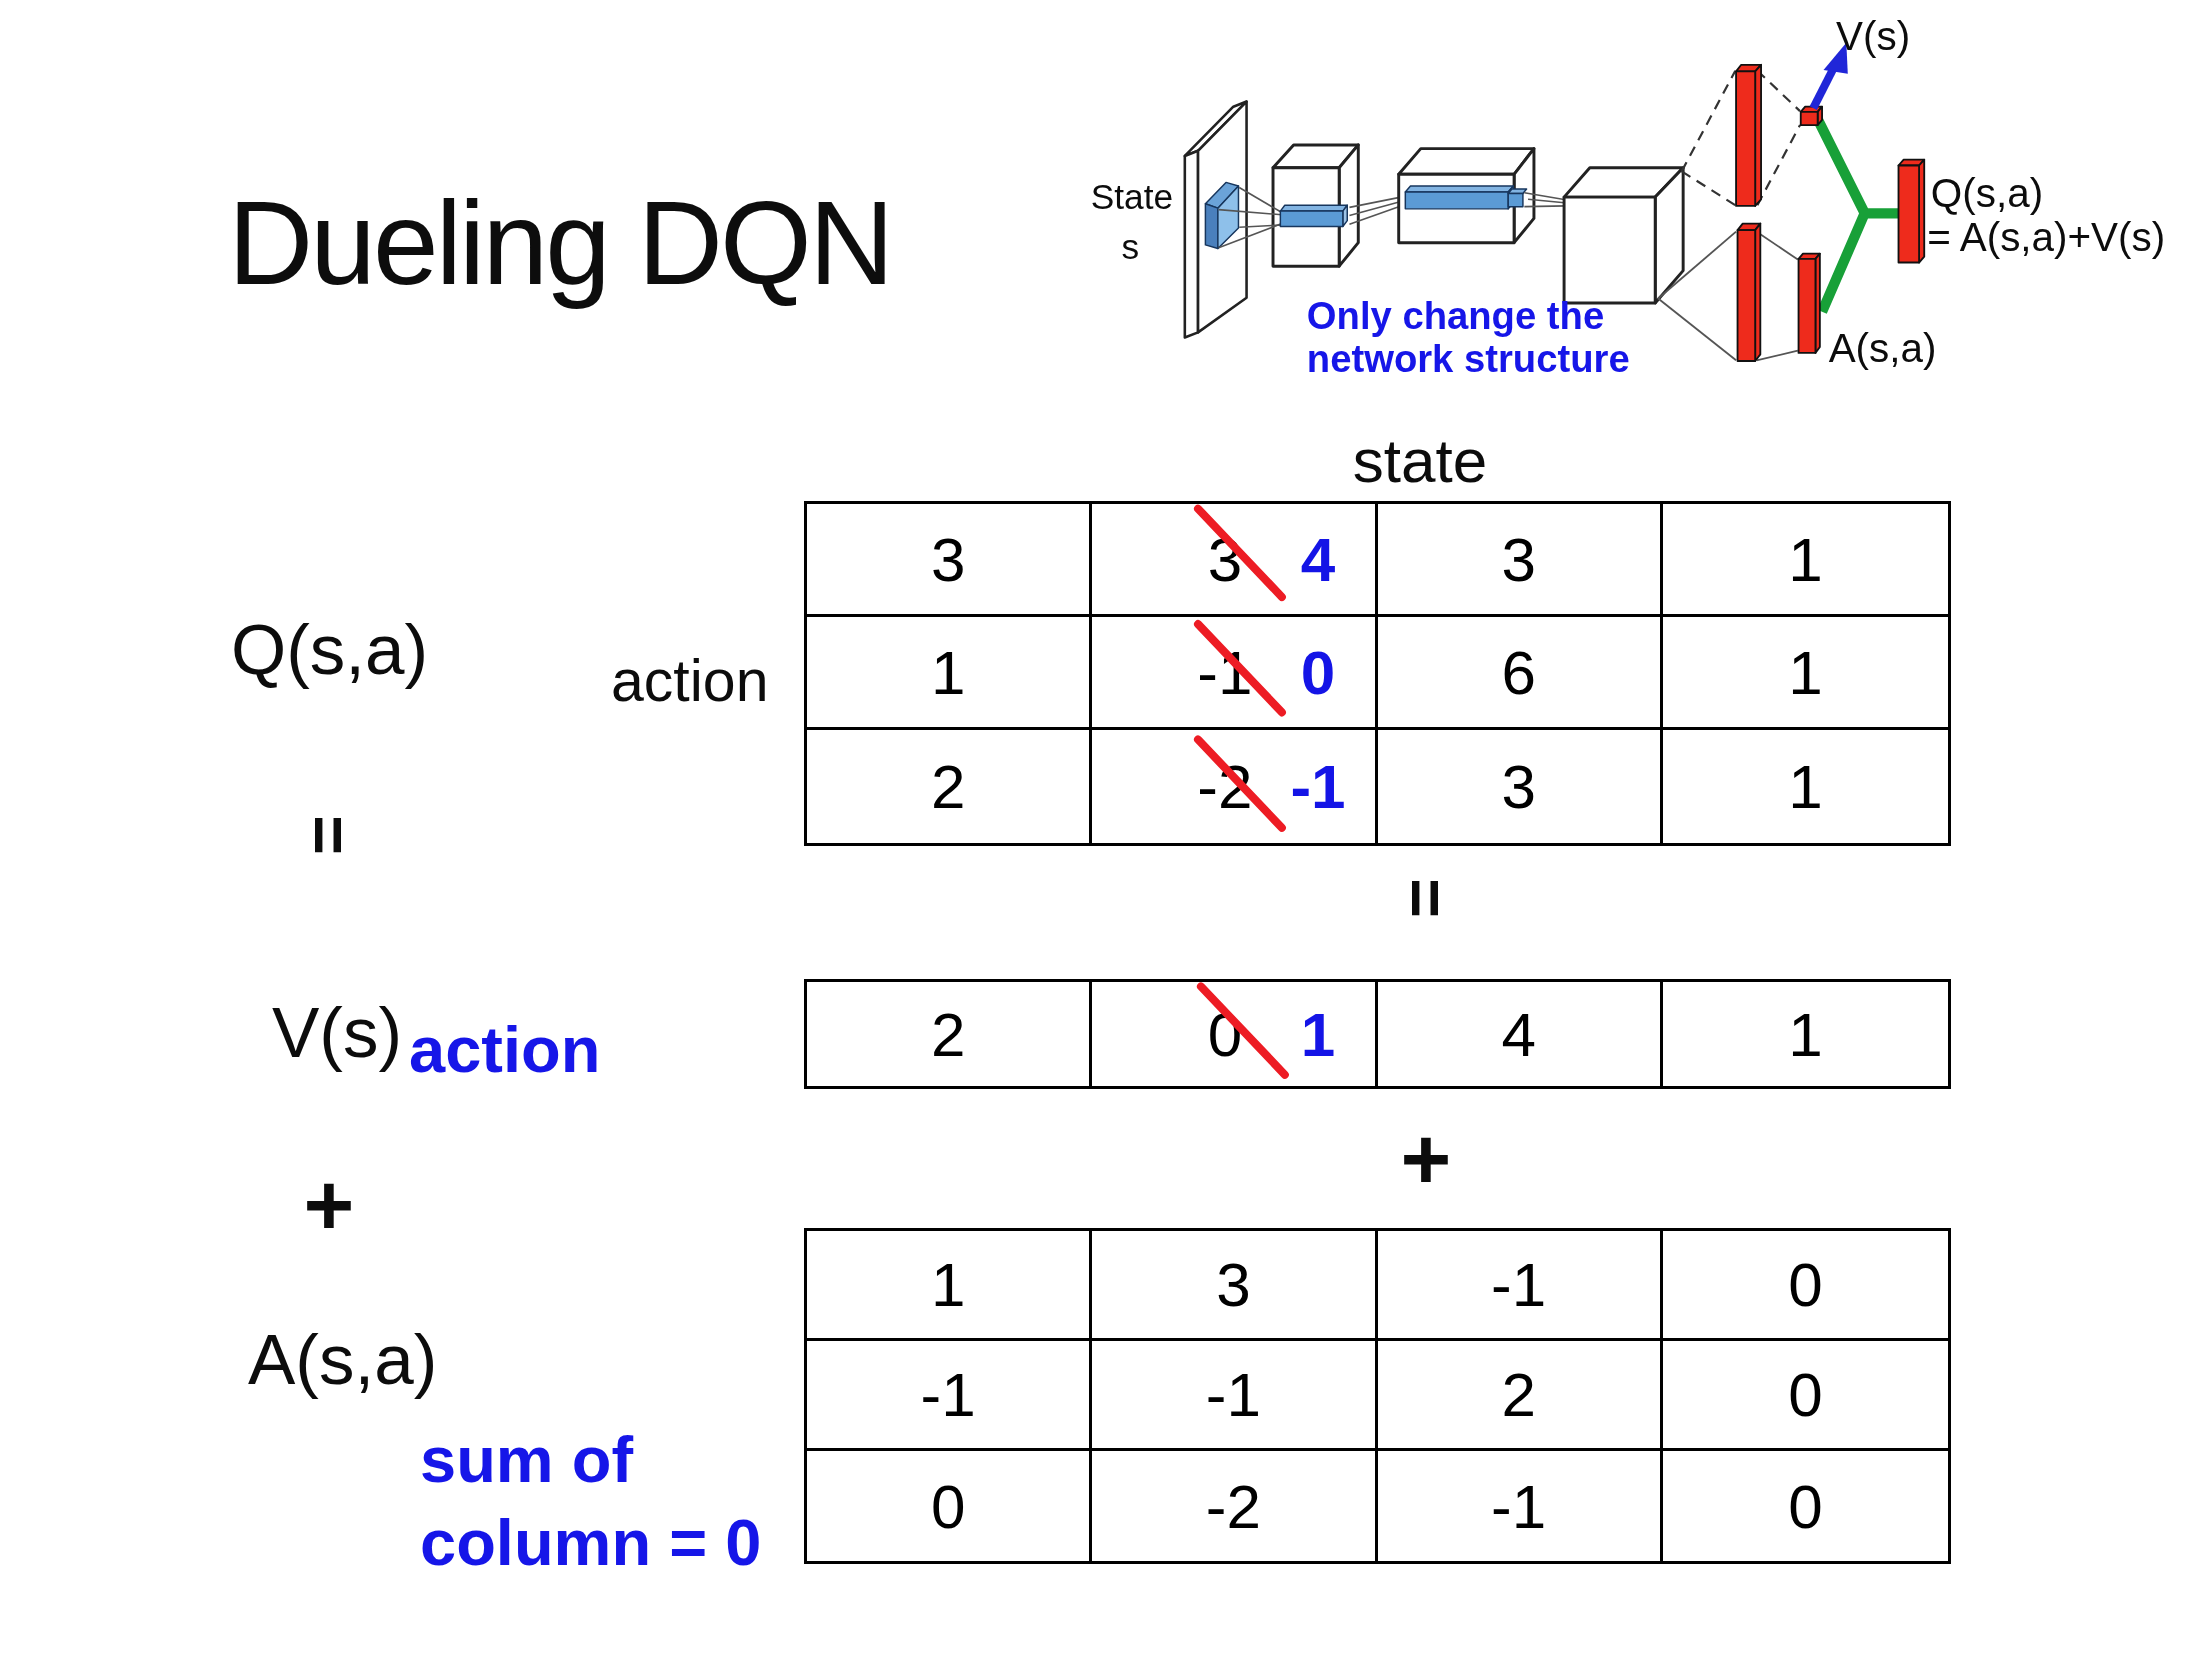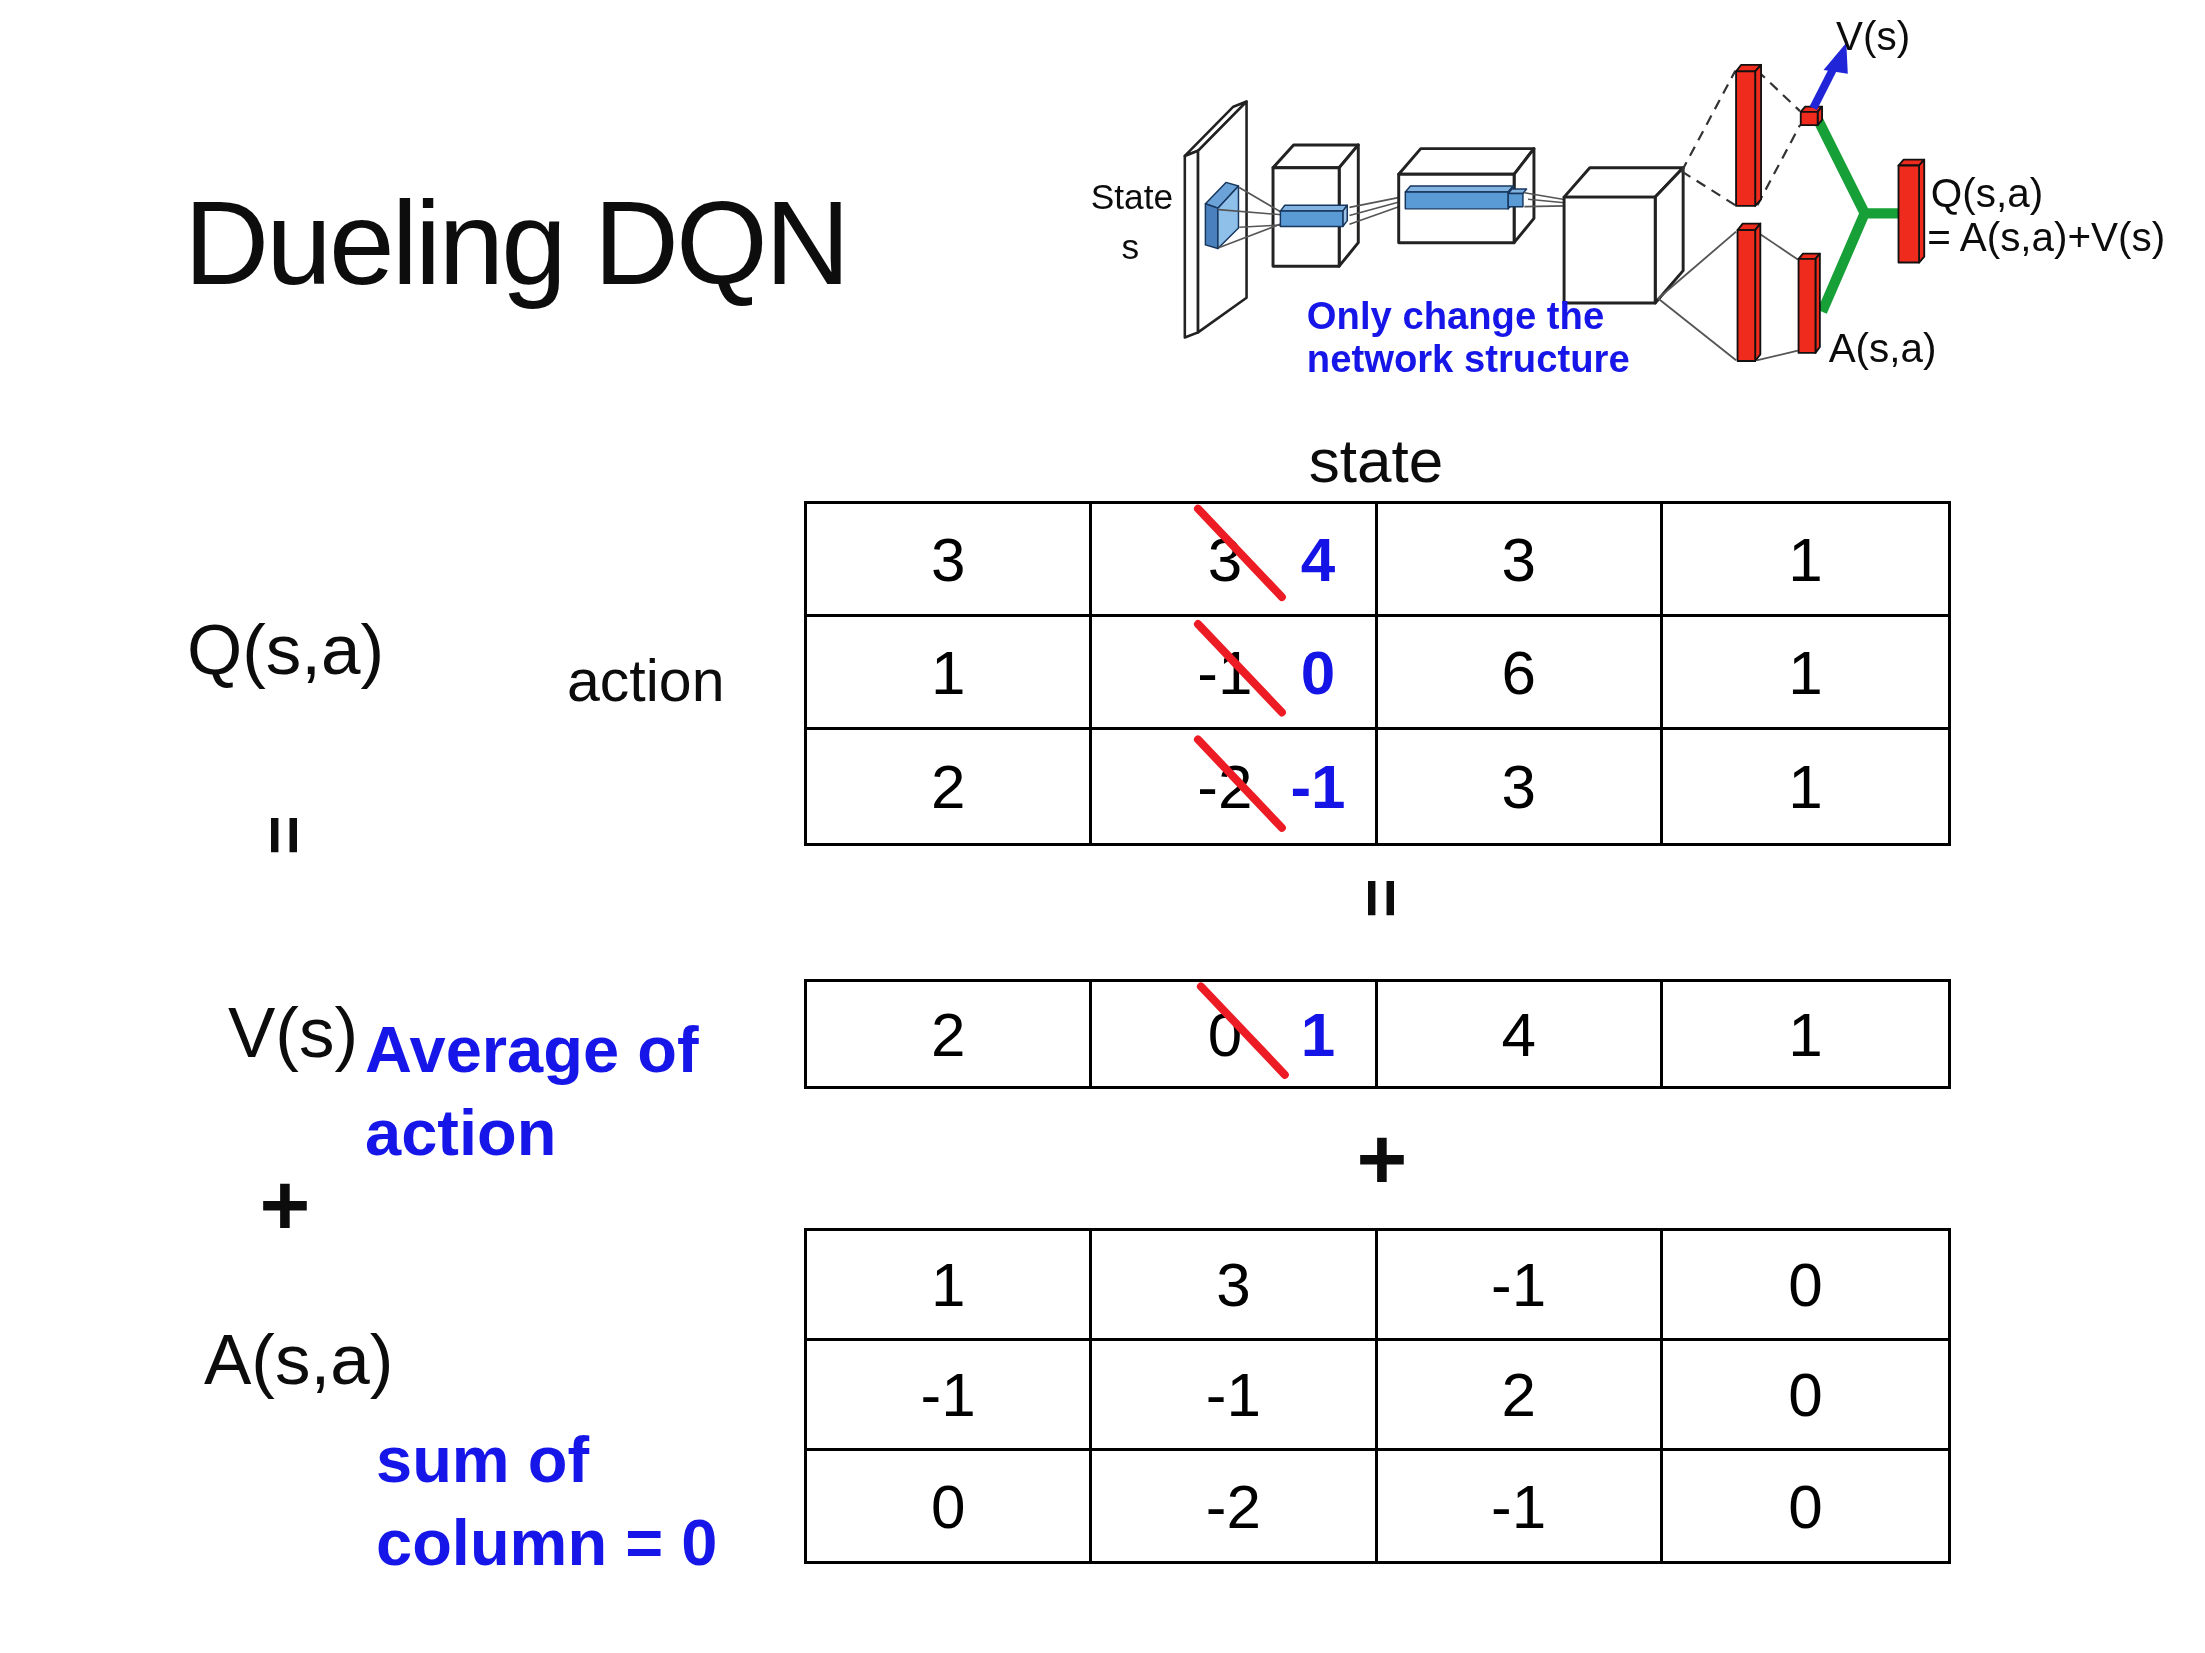--- a/index.html
+++ b/index.html
@@ -1,20 +1,20 @@
 <!DOCTYPE html>
 <html style="font-size:11.8px"><head>
 <meta charset="utf-8">
 <style>
   html,body{margin:0;padding:0;background:#888;}
   #slide{
     position:relative; width:2205px; height:1654px; background:#ffffff;
     font-family:"Liberation Sans", sans-serif; overflow:hidden;
   }
-  .abs{position:absolute;}
+  .abs{position:absolute;margin-left:44px;}
   #title{
     left:184px; top:175px; font-size:118px; letter-spacing:-2.9px;
     color:#0d0d0d; font-weight:400; white-space:nowrap;
   }
   
   .lbl{color:#0c0c0c; white-space:nowrap;}
   #state-header{left:1229px; top:425px; width:294px; text-align:center; font-size:62px;}
   #action-label{left:567px; top:647px; width:222px; text-align:left; font-size:59px;}
   #q-label{left:187px; top:609px; font-size:71px;}
   #v-label{left:228px; top:992px; font-size:71px;}
@@ -58,21 +58,20 @@
 
   <div id="title" class="abs">Dueling DQN</div>
 
   <div id="state-header" class="abs lbl">state</div>
   <div id="action-label" class="abs lbl">action</div>
   <div id="q-label" class="abs lbl">Q(s,a)</div>
   <div id="v-label" class="abs lbl">V(s)</div>
   <div id="a-label" class="abs lbl">A(s,a)</div>
 
   <div id="avg-note" class="abs note">
-    <div>Average of</div>
     <div>action</div>
   </div>
   <div id="sum-note" class="abs note">
     <div>sum of</div>
     <div>column = 0</div>
   </div>
 
   <div id="eq-left" class="abs op">
     <span class="rot-eq">=</span>
   </div>

